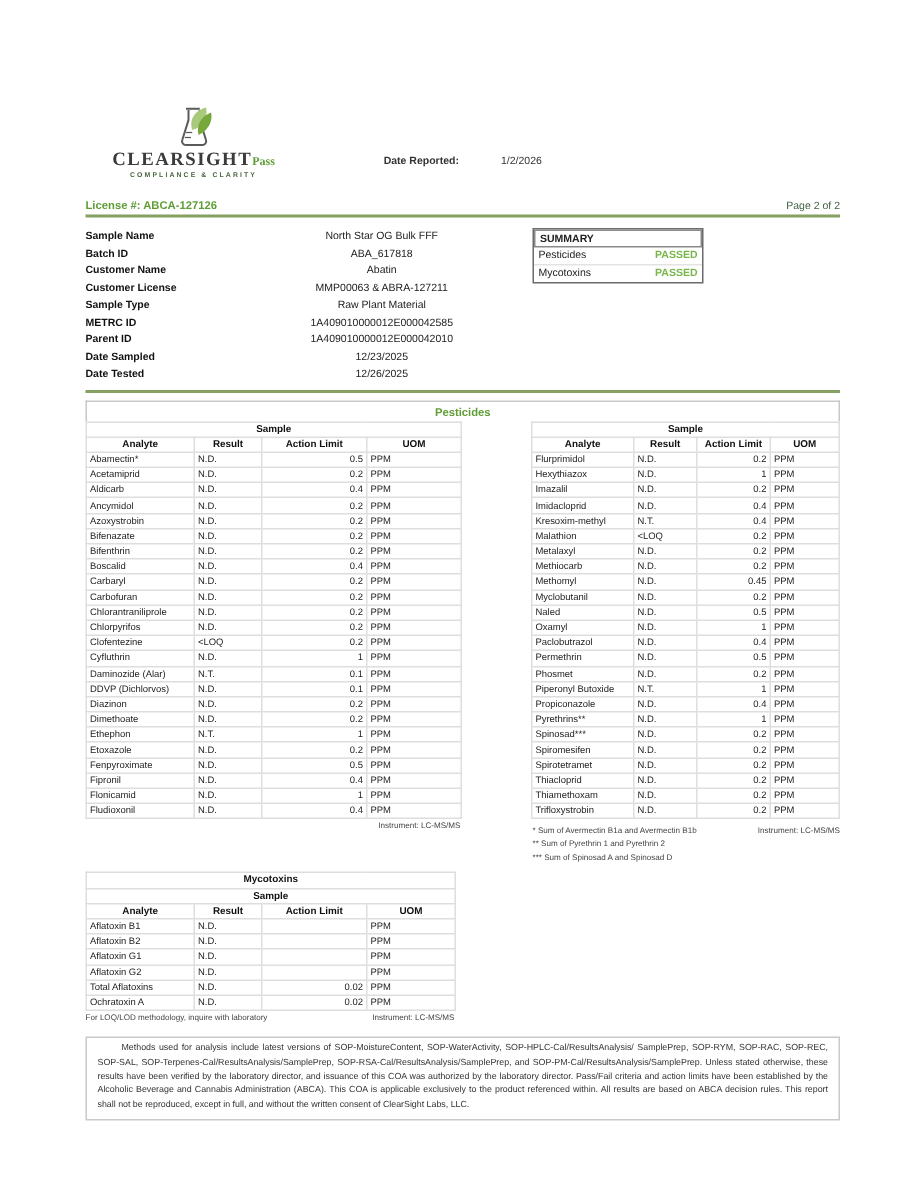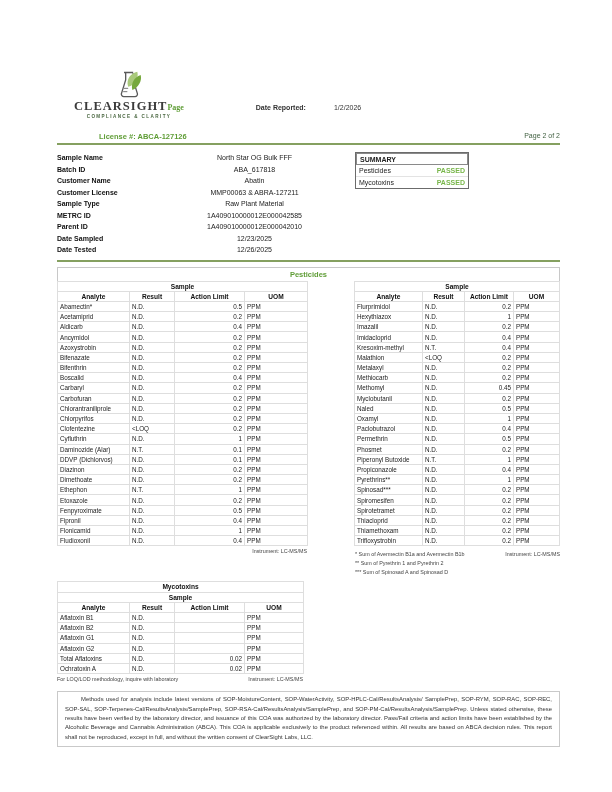--- a/index.html
+++ b/index.html
@@ -17,21 +17,21 @@
   .logo-word { font-family:"Liberation Serif", serif; font-weight:bold; font-size:12.5px;
                letter-spacing:1px; color:#3b3b3b; line-height:1; }
   .logo-word .labs { font-size:8px; color:var(--accent_green); letter-spacing:0; }
   .logo-tag { font-size:4.6px; letter-spacing:1.4px; color:#4a6741; font-weight:bold; margin-top:1px; }
   .title-wrap { position:absolute; left:0; right:0; top:2px; text-align:center; }
   .coa-title { font-size:19px; font-weight:bold; color:var(--dark_green); }
   .date-row { position:absolute; left:0; right:0; top:34px; display:flex; justify-content:center; gap:28px;
               font-size:7px; color:#333; }
   .date-row .lbl { font-weight:bold; }
 
-  .license-row { display:flex; justify-content:space-between; align-items:flex-start; margin-top:4px;margin-left:42px; }
+  .license-row { display:flex; justify-content:space-between; align-items:flex-end; margin-top:4px; }
   .license { font-size:7.5px; font-weight:bold; color:var(--accent_green); }
   .pageno  { font-size:7px; color:#3f5f3f; }
   .rule { height:2px; background:var(--rule_green); margin-top:2px; }
 
   
   .info-section { position:relative; margin-top:7px; min-height:100px; }
   .info-grid { width:300px; }
   .info-row { display:flex; height:11.5px; align-items:center; }
   .info-label { width:95px; font-size:7px; font-weight:bold; color:#111; }
   .info-value { width:205px; font-size:7px; text-align:center; color:#222; }
@@ -87,21 +87,21 @@
     <div class="logo">
       <div class="logo-art">
         <svg width="34" height="30" viewBox="0 0 40 36">
           <path d="M14 3 h11 M16 4 v8 l-5 16 a3 3 0 0 0 3 4 h13 a3 3 0 0 0 3-4 L25 12 V4" fill="none" stroke="#5a5a5a" stroke-width="1.6"></path>
           <path d="M30 2 C22 4 16 11 19 20 C27 18 32 10 30 2 Z" fill="#a9c97b"></path>
           <path d="M34 6 C26 9 22 16 24 24 C31 21 36 13 34 6 Z" fill="#76a83c"></path>
           <line x1="14" y1="22" x2="19" y2="22" stroke="#5a5a5a" stroke-width="1"></line>
           <line x1="13" y1="26" x2="18" y2="26" stroke="#5a5a5a" stroke-width="1"></line>
         </svg>
       </div>
-      <div class="logo-word"><span>CLEARSIGHT</span><span class="labs">Page</span></div>
+      <div class="logo-word"><span>CLEARSIGHT</span><span class="labs">Pass</span></div>
       <div class="logo-tag">COMPLIANCE &amp; CLARITY</div>
     </div>
     <div class="date-row">
       <span class="lbl">Date Reported:</span>
       <span>1/2/2026</span>
     </div>
   </div>
 
   <div class="license-row">
     <span class="license">License #: ABCA-127126</span>

